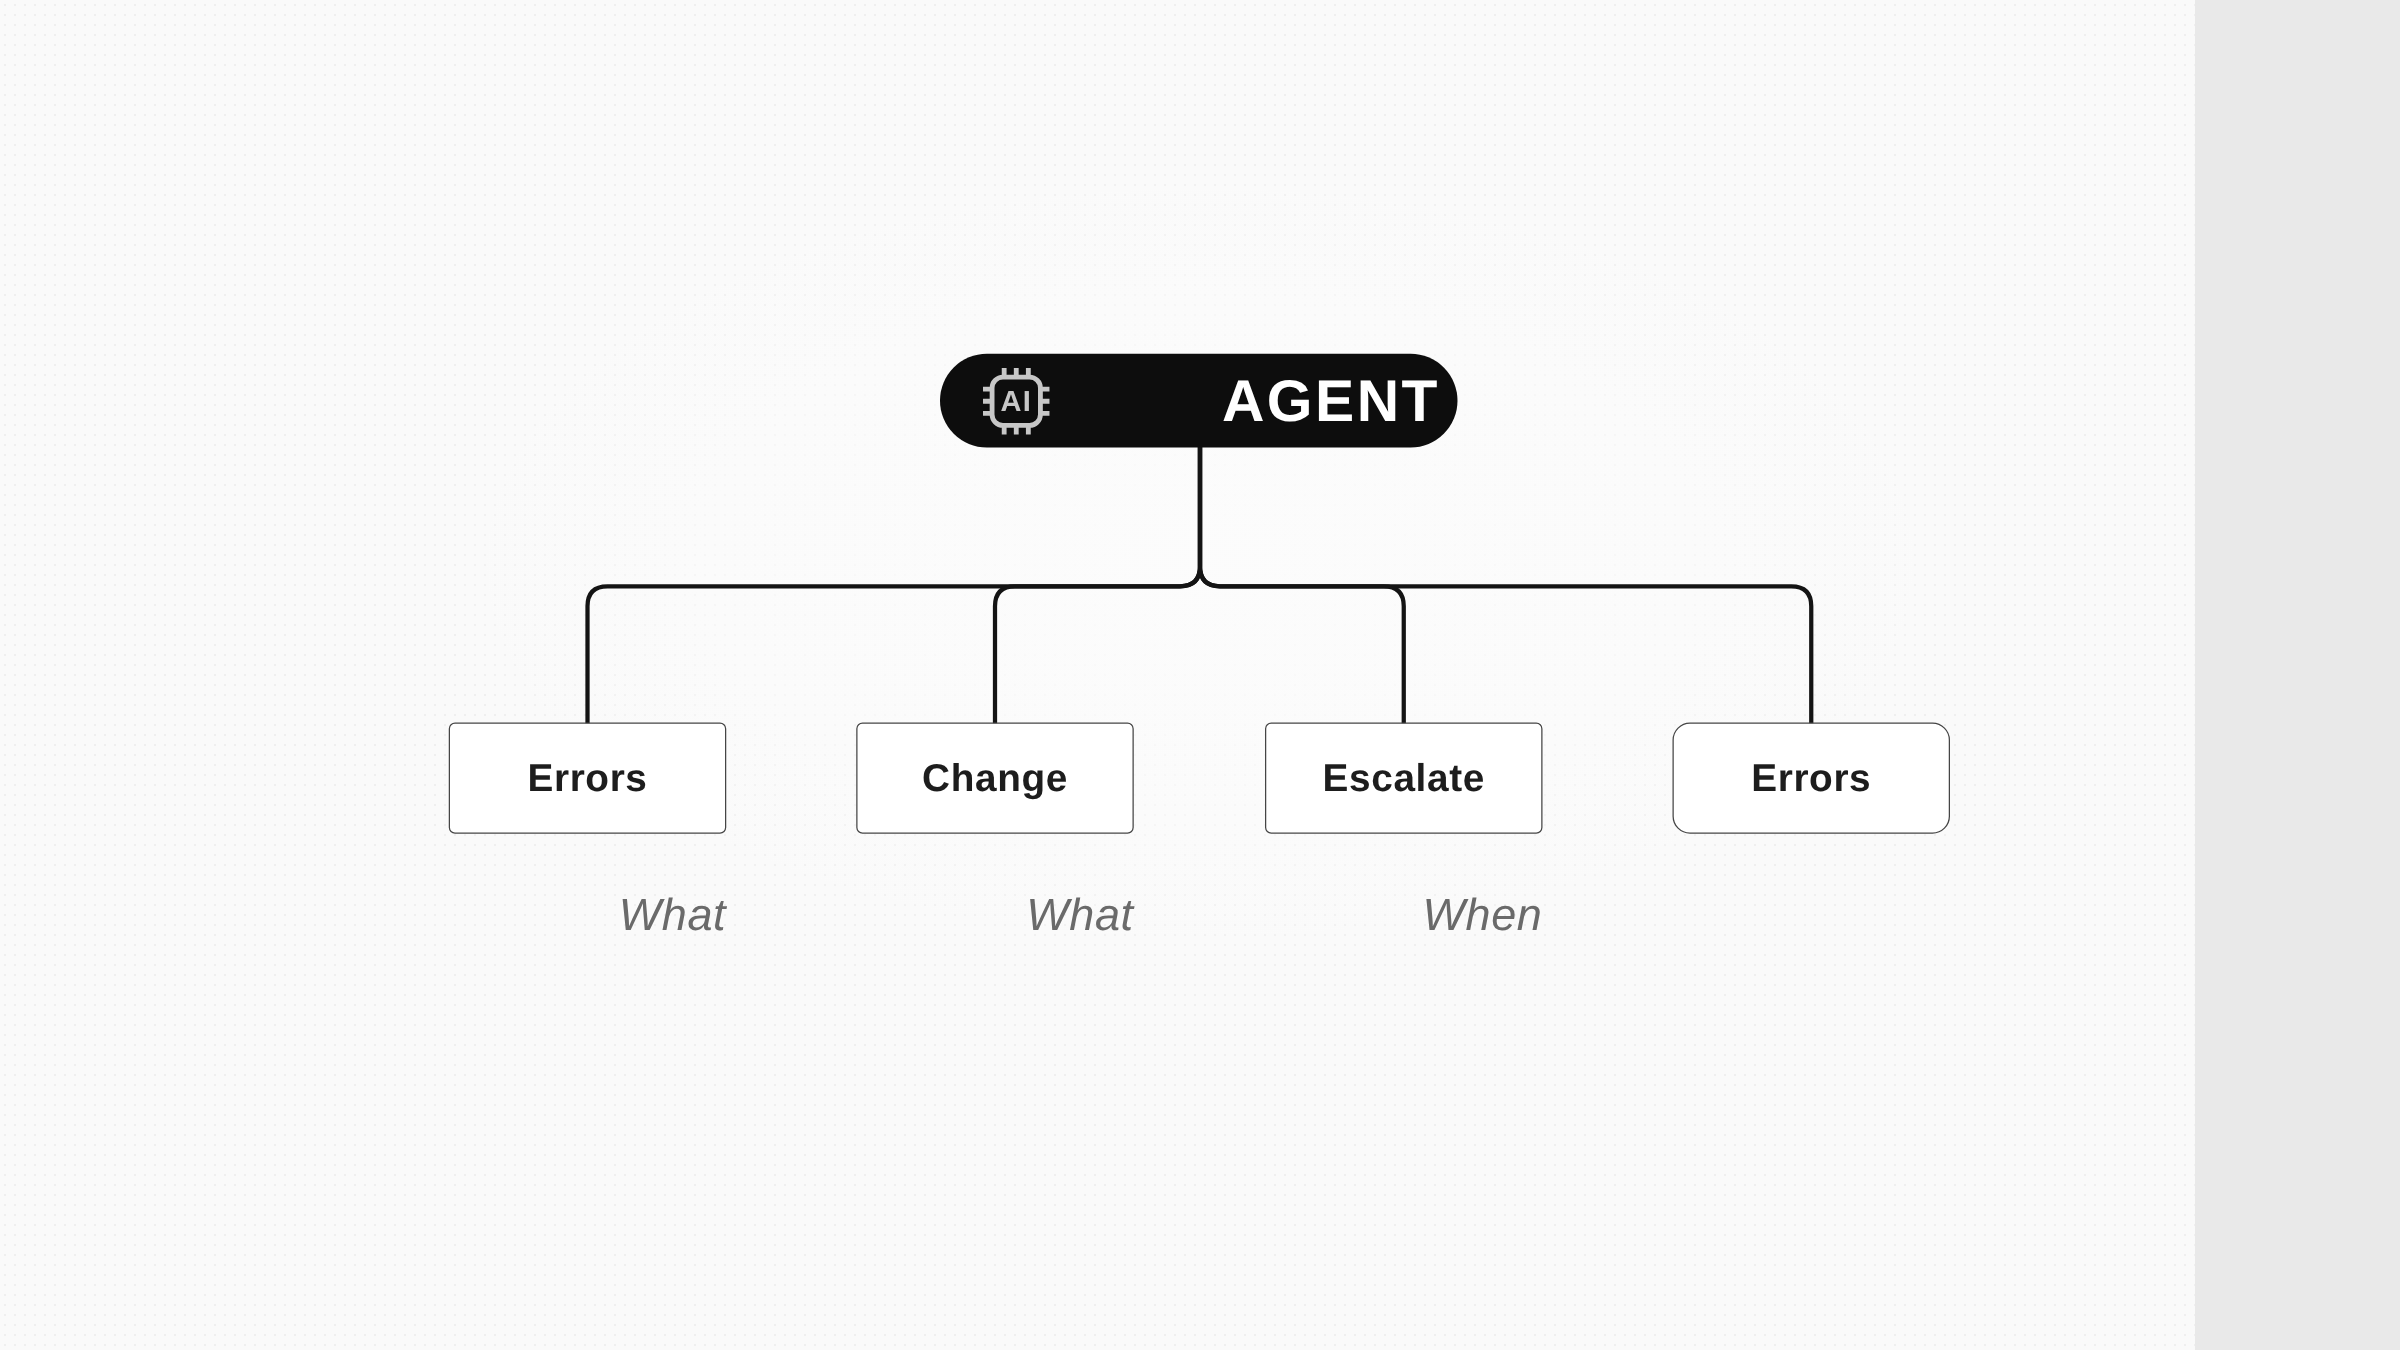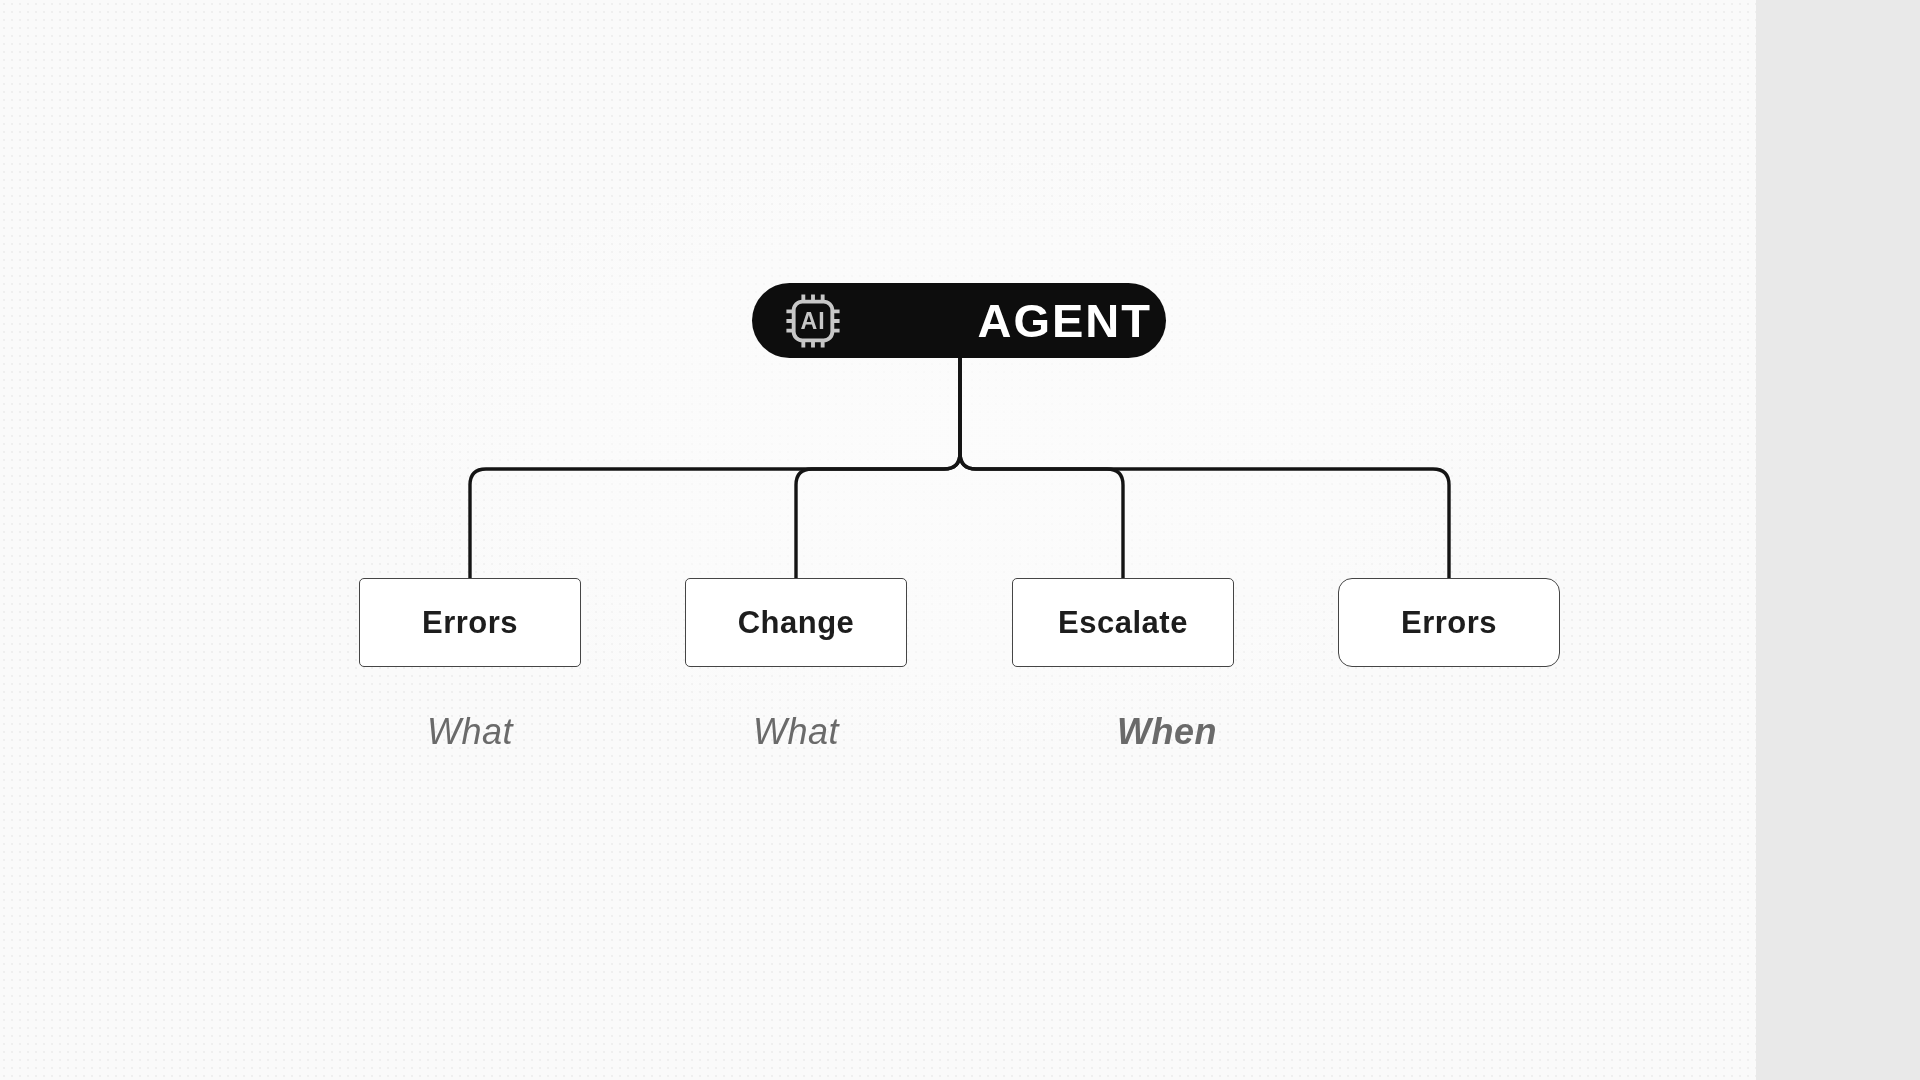--- a/index.html
+++ b/index.html
@@ -91,29 +91,29 @@
     letter-spacing: 0.5px;
   }
   .child-box.pos-0 { left: 359px; }
   .child-box.pos-1 { left: 685px; }
   .child-box.pos-2 { left: 1012px; }
   .child-box.pos-3 { left: 1338px; border-radius: 14px; }
   .annotation {
     position: absolute;
     top: 711px;
     width: 222px;
-    text-align: center;
+    text-align: right;
     font-style: italic;
     font-size: 36px;
     color: var(--annotation-text, #6a6a6a);
     letter-spacing: 0.5px;
   }
   .annotation.pos-0 { left: 359px; }
   .annotation.pos-1 { left: 685px; }
-  .annotation.pos-2 { left: 1056px; font-weight: bold; }
+  .annotation.pos-2 { left: 1012px; }
   .annotation.pos-3 { left: 1338px; }
 </style>
 </head>
 <body>
 
 <div class="canvas" style="--background: #fafafa; --root-bg: #0d0d0d; --root-text: #ffffff; --icon: #c7c7c7; --line: #141414; --box-bg: #ffffff; --box-border: #454545; --box-text: #1d1d1d; --annotation-text: #6a6a6a;">
 
   <div class="glow"></div>
 
   <svg class="connectors" viewBox="0 0 1920 1080" aria-hidden="true">

